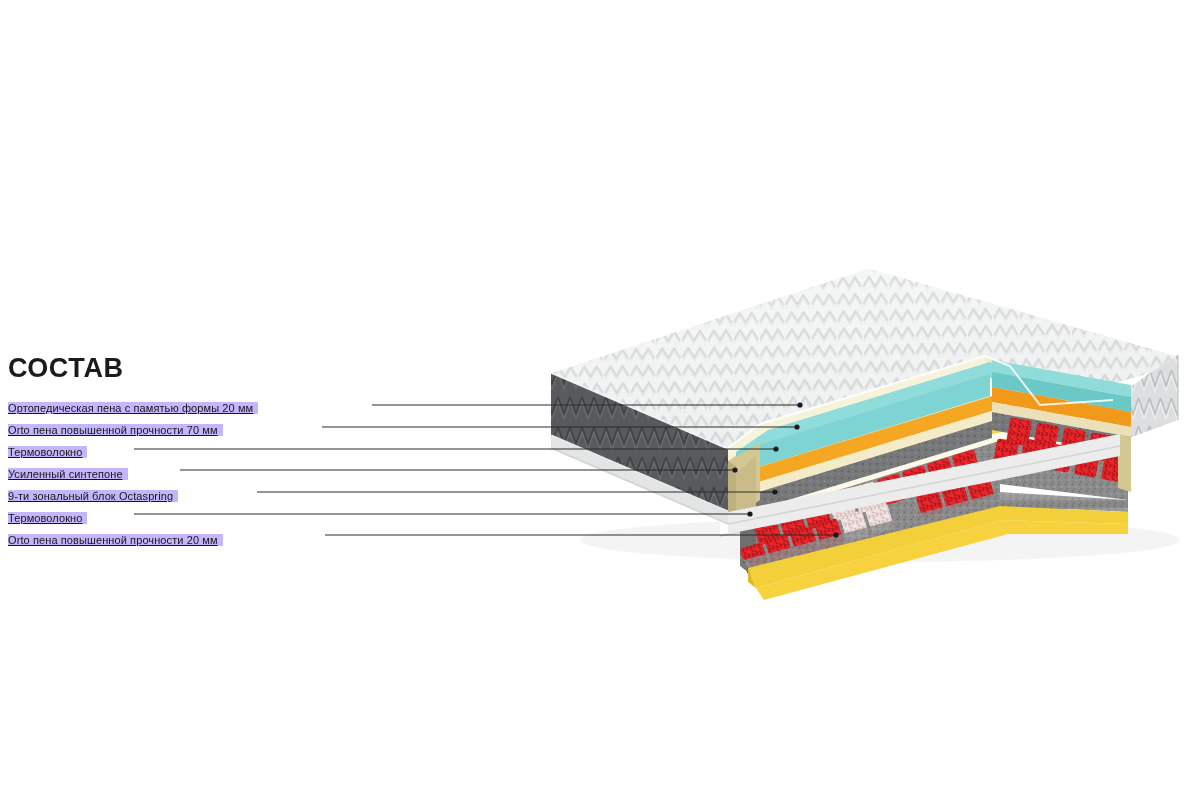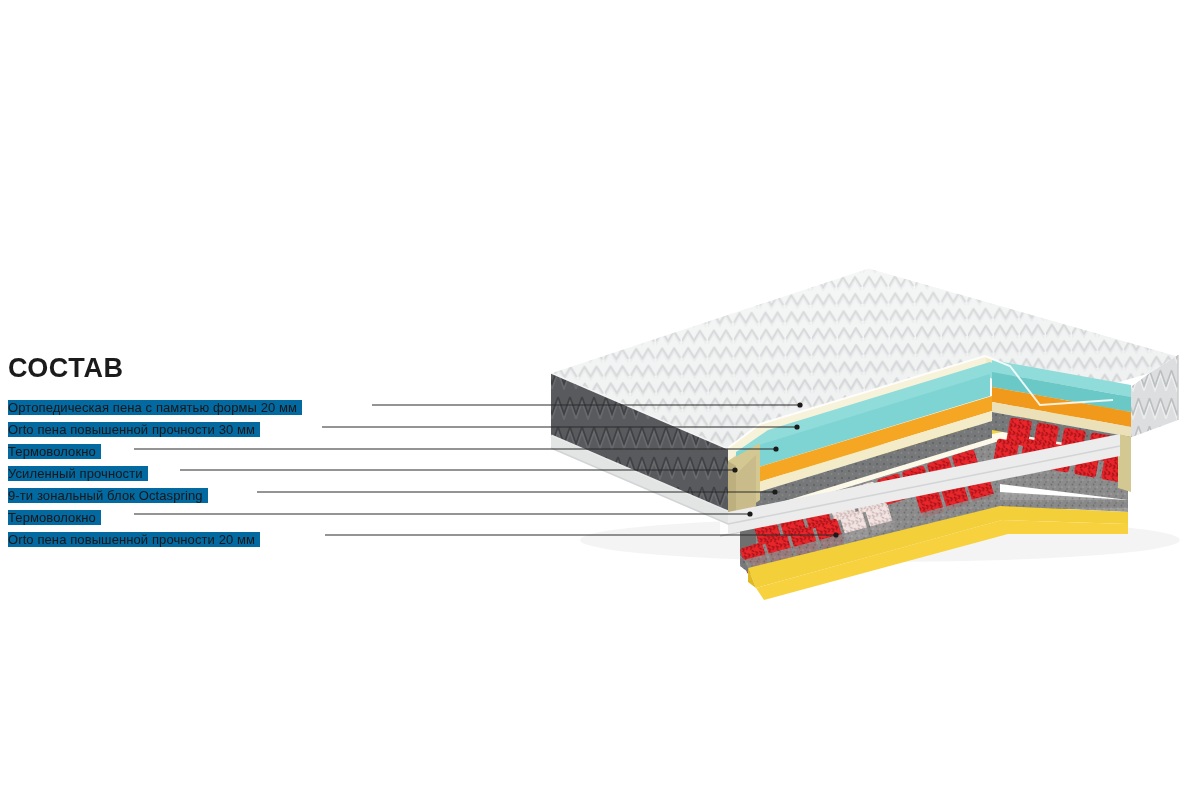--- a/index.html
+++ b/index.html
@@ -38,27 +38,28 @@
     top: 396px;
     width: 560px;
   }
   .spec-row {
     position: relative;
     height: 22px;
     line-height: 22px;
     white-space: nowrap;
   }
   .spec-label {
-    font-size: 13px;
+    font-size: 11px;
     color: #171717;
     letter-spacing: 0.1px;
     position: relative;
     z-index: 3;
-    background: #0369a1;
+    background: #c4b5fd;
     padding-right: 5px;
+    text-decoration: underline;
   }
 
   .cover-desc {
     position: absolute;
     left: 8px;
     top: 581px;
     font-size: 13.5px;
     color: #171717;
     white-space: nowrap;
   }
@@ -319,27 +320,27 @@
     </g>
   </svg>
 
   <div class="heading" id="heading-sostav">СОСТАВ</div>
 
   <div class="spec-list">
     <div class="spec-row">
       <span class="spec-label">Ортопедическая пена с памятью формы 20 мм</span>
     </div>
     <div class="spec-row">
-      <span class="spec-label">Orto пена повышенной прочности 30 мм</span>
+      <span class="spec-label">Orto пена повышенной прочности 70 мм</span>
     </div>
     <div class="spec-row">
       <span class="spec-label">Термоволокно</span>
     </div>
     <div class="spec-row">
-      <span class="spec-label">Усиленный прочности</span>
+      <span class="spec-label">Усиленный синтепоне</span>
     </div>
     <div class="spec-row">
       <span class="spec-label">9-ти зональный блок Octaspring</span>
     </div>
     <div class="spec-row">
       <span class="spec-label">Термоволокно</span>
     </div>
     <div class="spec-row">
       <span class="spec-label">Orto пена повышенной прочности 20 мм</span>
     </div>

